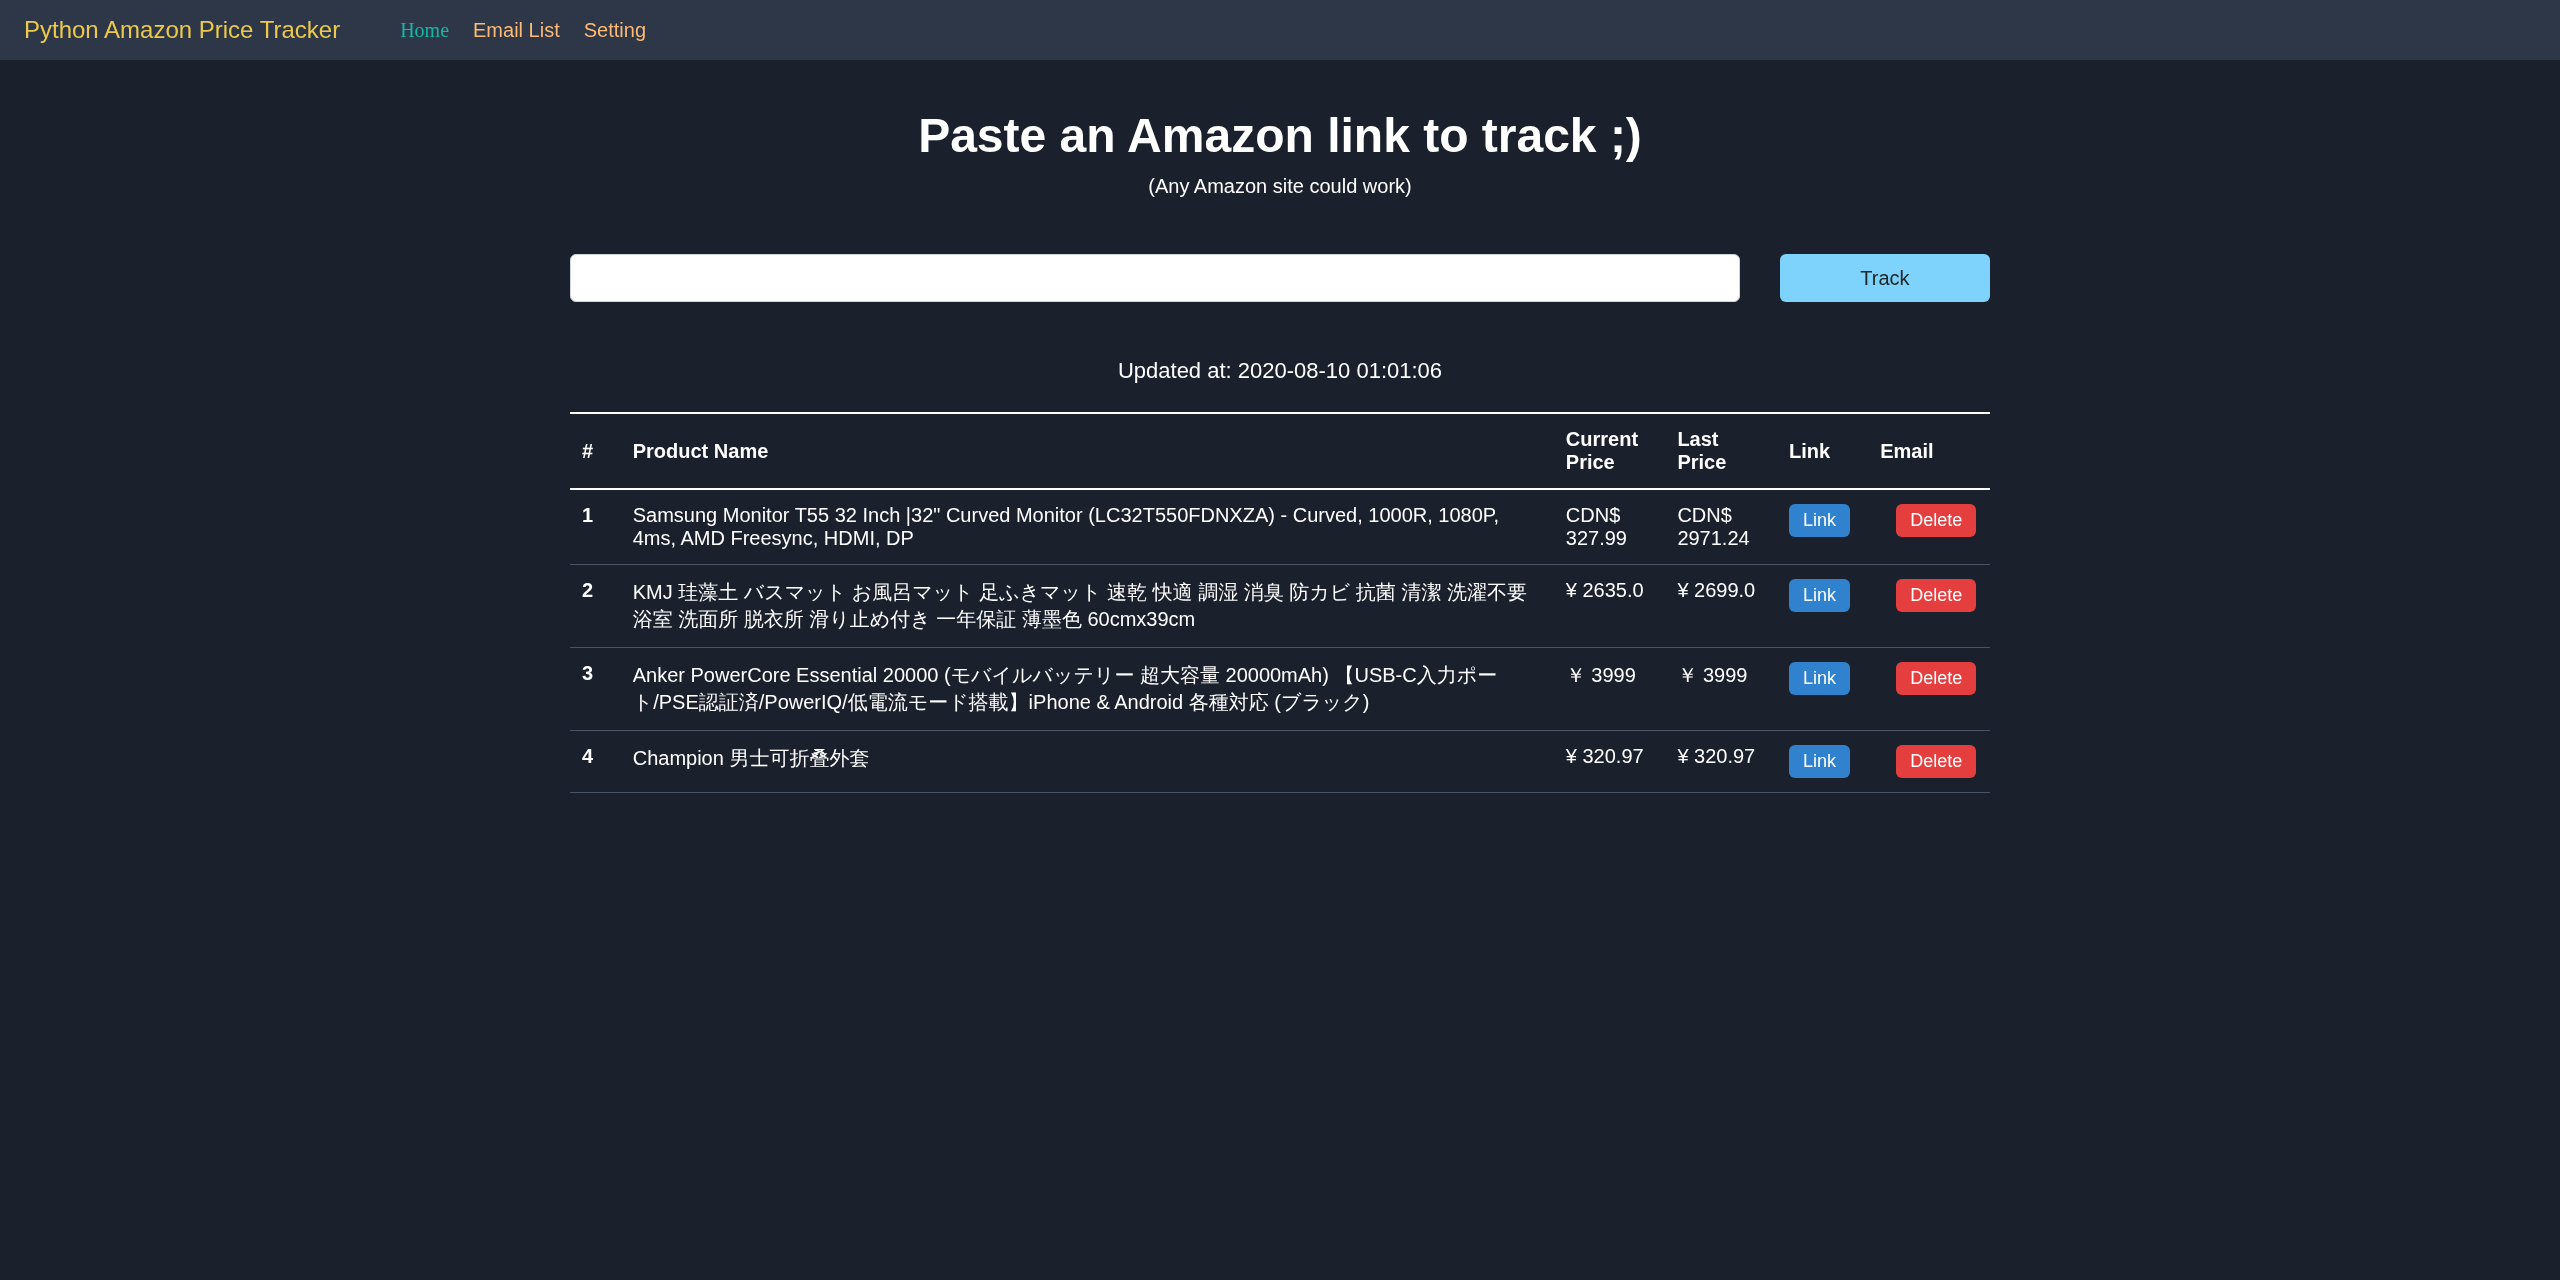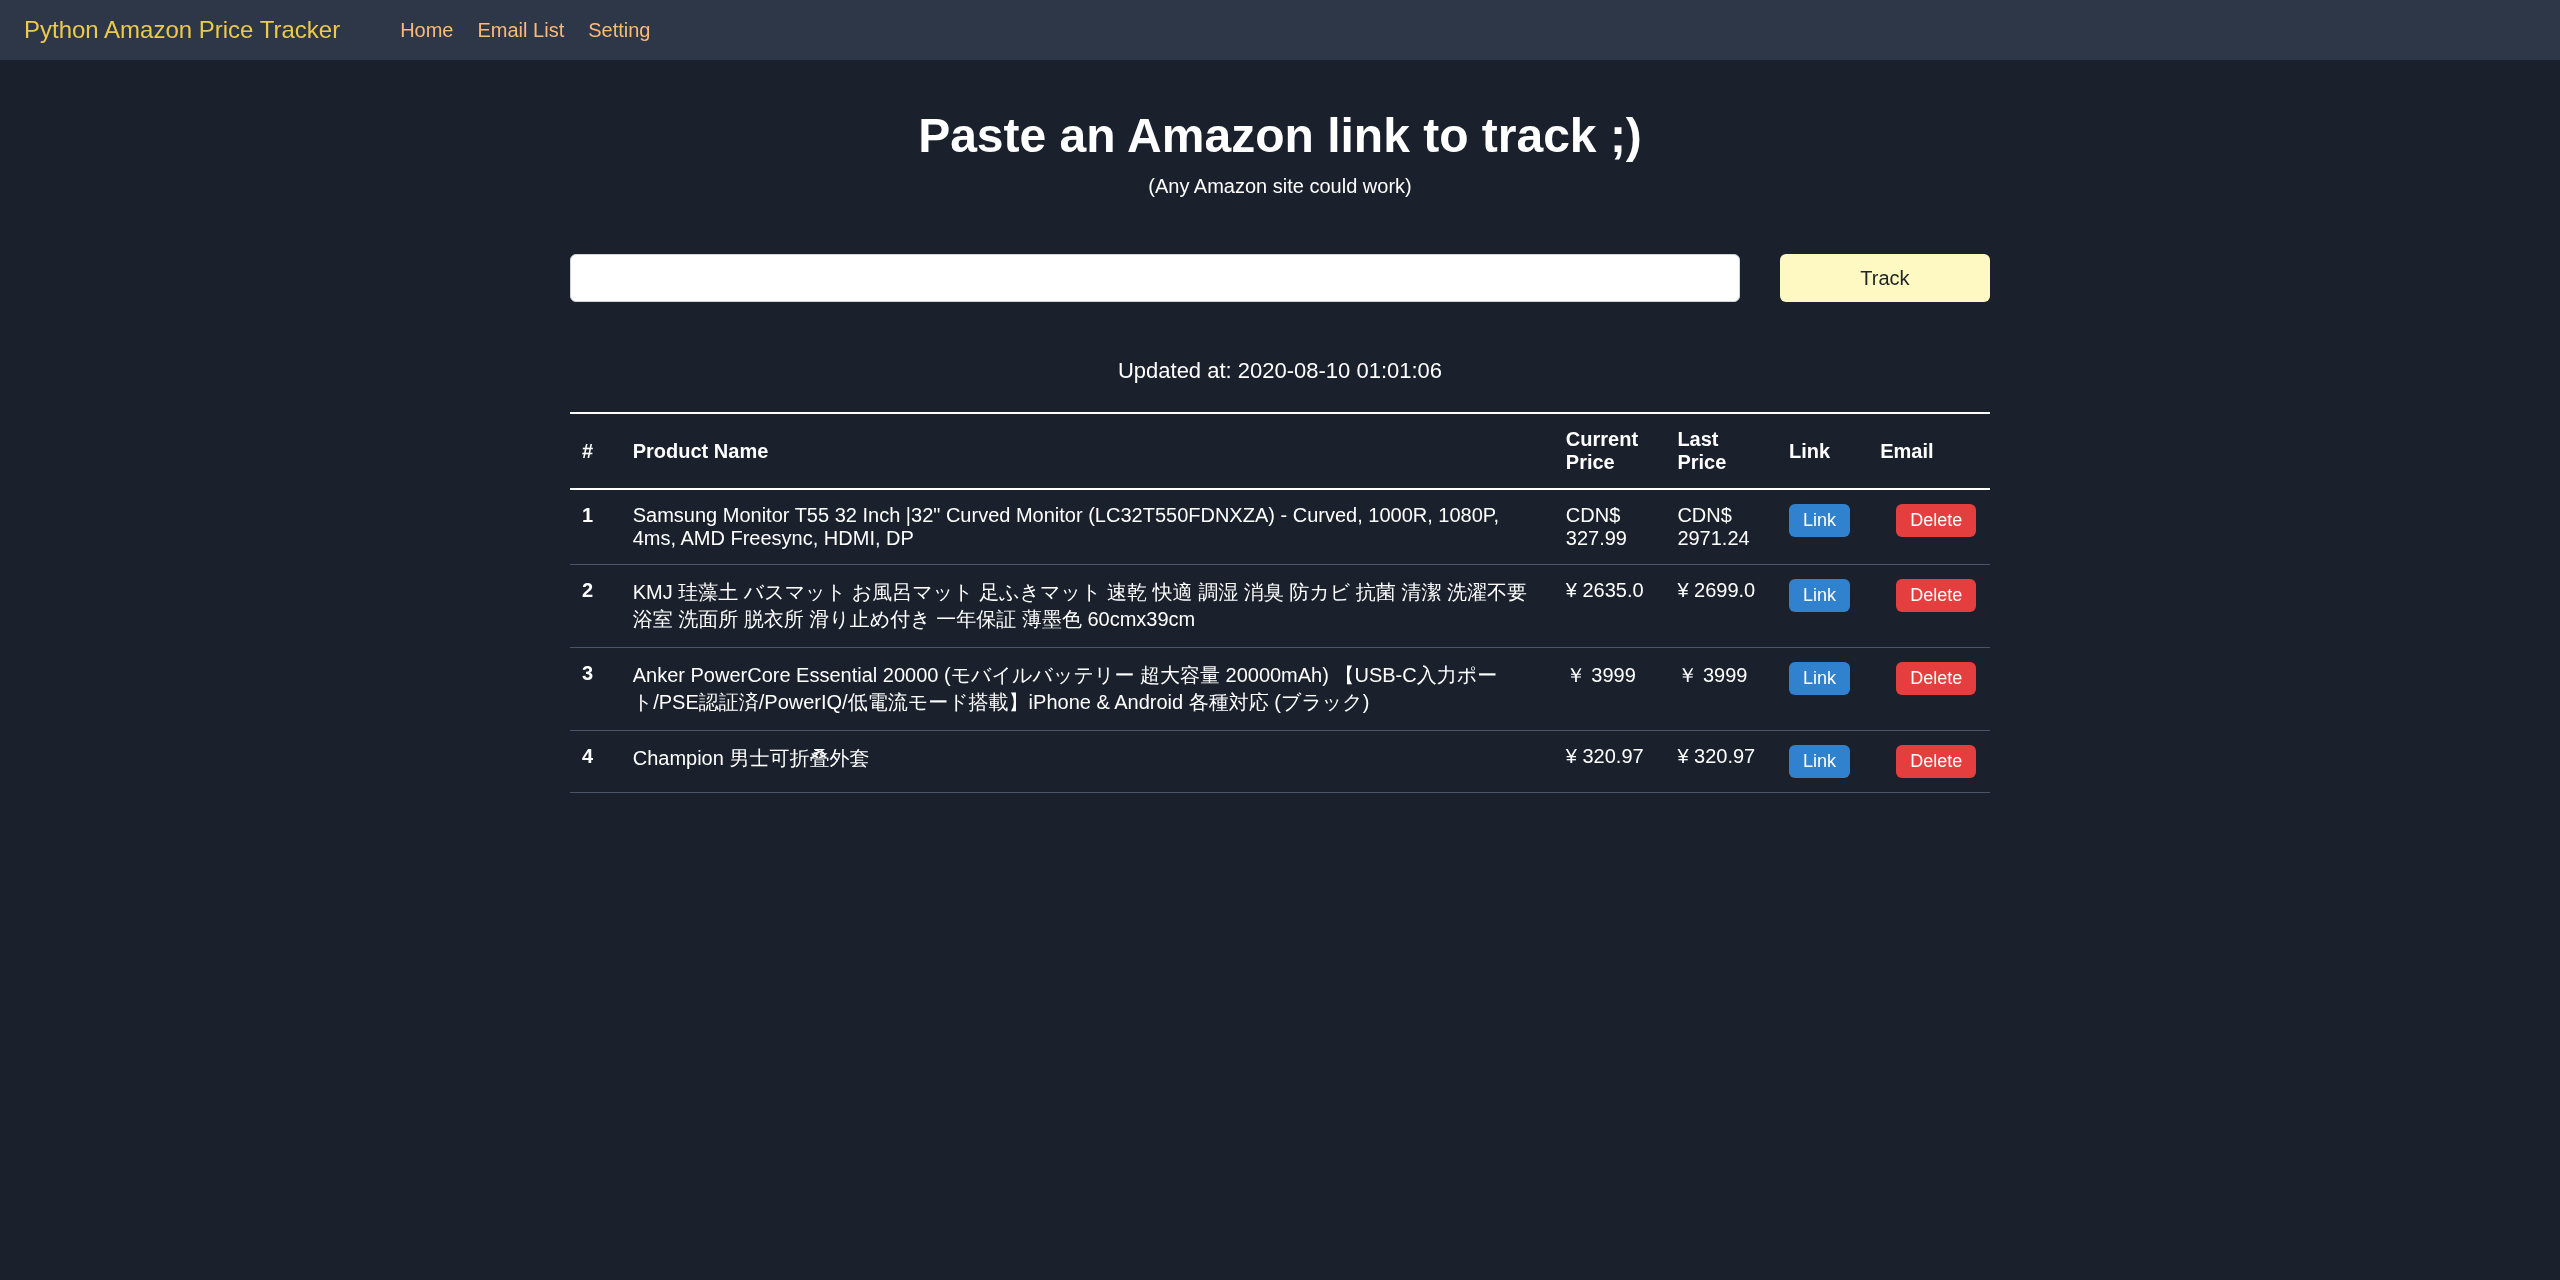--- a/index.html
+++ b/index.html
@@ -30,21 +30,22 @@
       display: flex;
       gap: 24px;
     }
     .nav-link {
       color: #fdba74;
       font-size: 20px;
       text-decoration: none;
       cursor: pointer;
     }
     .nav-link.active {
-      color: #fdba74;
+      color: #14b8a6;
+      font-family: Liberation Serif, serif;
     }
     .container {
       max-width: 1460px;
       margin: 0 auto;
       padding: 48px 20px 12px 20px;
     }
     .headline {
       text-align: center;
       font-size: 48px;
       font-weight: 700;
@@ -63,21 +64,21 @@
     .link-input {
       flex: 1;
       padding: 12px 16px;
       font-size: 18px;
       border-radius: 6px;
       border: 1px solid #ced4da;
       background: #ffffff;
       height: 48px;
     }
     .track-button {
-      background-color: #fef9c3;
+      background-color: #7dd3fc;
       color: #212529;
       font-size: 20px;
       padding: 10px 20px;
       border: none;
       border-radius: 6px;
       cursor: pointer;
       width: 210px;
       height: 48px;
     }
     .updated-at {

